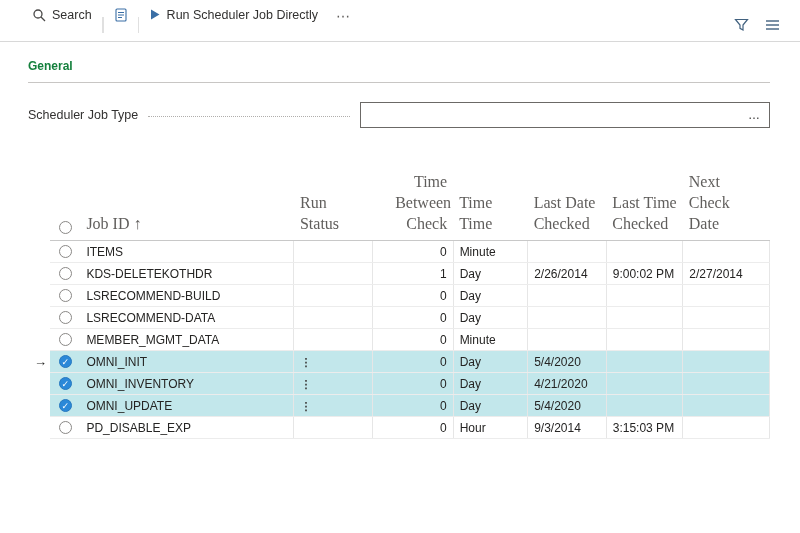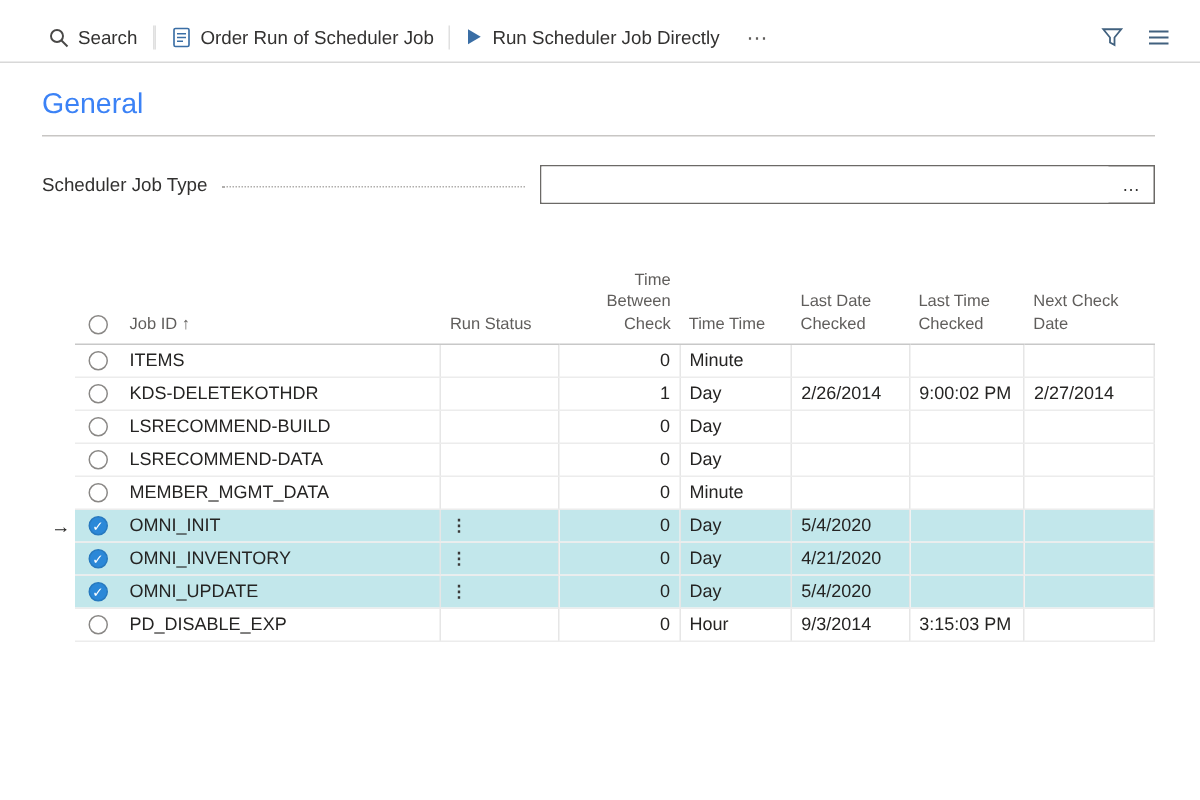--- a/index.html
+++ b/index.html
@@ -11,34 +11,34 @@
   }
 
   
   .toolbar {
     display:flex; align-items:center;
     height:34px; margin-top:8px;
     border-bottom:1px solid #d8d8d8;
     padding:0 14px 0 22px;
   }
   .tb-item {
-    display:flex; align-items:center; gap:6px;
+    display:flex; align-items:flex-start; gap:6px;
     font-size:12.5px; color:#323130;
     padding:0 10px; height:100%; cursor:pointer; white-space:nowrap;
   }
   .tb-sep { width:1px; height:16px; background:#e0e0e0; }
   .tb-more { font-size:14px; color:#605e5c; padding:0 8px; letter-spacing:1px; }
   .tb-right { margin-left:auto; display:flex; align-items:center; gap:16px; padding-right:6px; }
   .tb-icon { display:flex; align-items:center; cursor:pointer; }
 
   
   .content { padding:0 30px 0 28px; }
   .section-title {
     margin-top:17px; padding-bottom:9px;
-    font-size:19px; font-weight:normal; color:#3b82f6;
+    font-size:12px; font-weight:bold; color:#15803d;
     border-bottom:1px solid #c8c6c4;
     cursor:pointer;
   }
   .field-row { display:flex; align-items:center; margin-top:19px; }
   .label-wrap { display:flex; align-items:center; width:332px;text-align:center; }
   .field-label { font-size:12.5px; color:#323130; white-space:nowrap; }
   .leader { flex:1; height:0; border-bottom:1px dotted #b0aeac; margin:2px 10px 0 10px; }
   .input-wrap {
     flex:1; display:flex; align-items:center;
     border:1px solid #6b6966; height:26px; background:#fff;
@@ -49,24 +49,25 @@
   }
   .assist { font-size:12px; color:#323130; padding:0 9px; cursor:pointer; background:none; border:none; }
 
   
   table.grid {
     width:100%; margin-top:42px;
     border-collapse:collapse; table-layout:fixed;
     font-size:12px;
   }
   .grid th {
-    font-weight:normal; font-size:11px; color:#605e5c;
+    font-weight:normal; font-size:16px; color:#605e5c;
     text-align:left; vertical-align:bottom;
     padding:2px 6px 6px 6px; line-height:1.3;
     border-bottom:1px solid #c8c8c8;
+    font-family:Liberation Serif, serif;
   }
   .grid th.num { text-align:right; }
   .grid th.num .wrapcap { display:inline-block; max-width:52px; }
   .grid th.arrow-h, .grid td.arrow-cell { border:none; }
   .grid td {
     height:22px; padding:0 6px;
     border-bottom:1px solid #ececec;
     white-space:nowrap; overflow:hidden;
     color:#252423;
   }
@@ -105,21 +106,20 @@
   <div class="tb-sep"></div>
   <div class="tb-item">
     <span class="tb-icon">
       <svg width="14" height="14" viewBox="0 0 14 14">
           <rect x="2" y="1" width="10" height="12" rx="1" fill="none" stroke="#3a6ea5" stroke-width="1.1"></rect>
           <line x1="4" y1="4.5" x2="10" y2="4.5" stroke="#3a6ea5" stroke-width="1"></line>
           <line x1="4" y1="7" x2="10" y2="7" stroke="#3a6ea5" stroke-width="1"></line>
           <line x1="4" y1="9.5" x2="8" y2="9.5" stroke="#3a6ea5" stroke-width="1"></line>
         </svg>
     </span>
-    <span>Order Run of Scheduler Job</span>
   </div>
   <div class="tb-sep"></div>
   <div class="tb-item">
     <span class="tb-icon">
       <svg width="12" height="13" viewBox="0 0 12 13">
           <path d="M2,1.5 L10.5,6.5 L2,11.5 Z" fill="#3a6ea5"></path>
         </svg>
     </span>
     <span>Run Scheduler Job Directly</span>
   </div>

